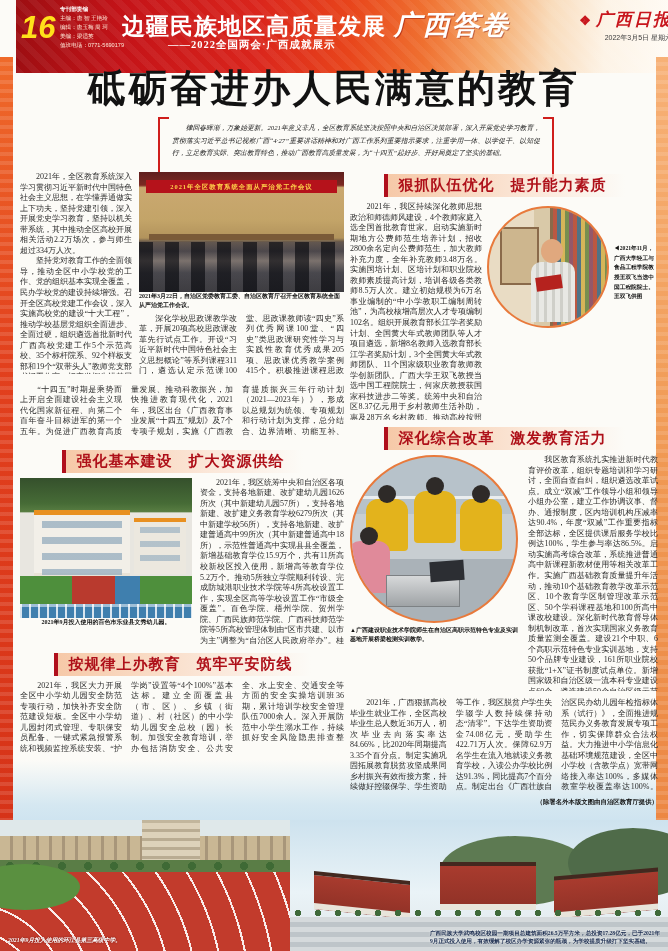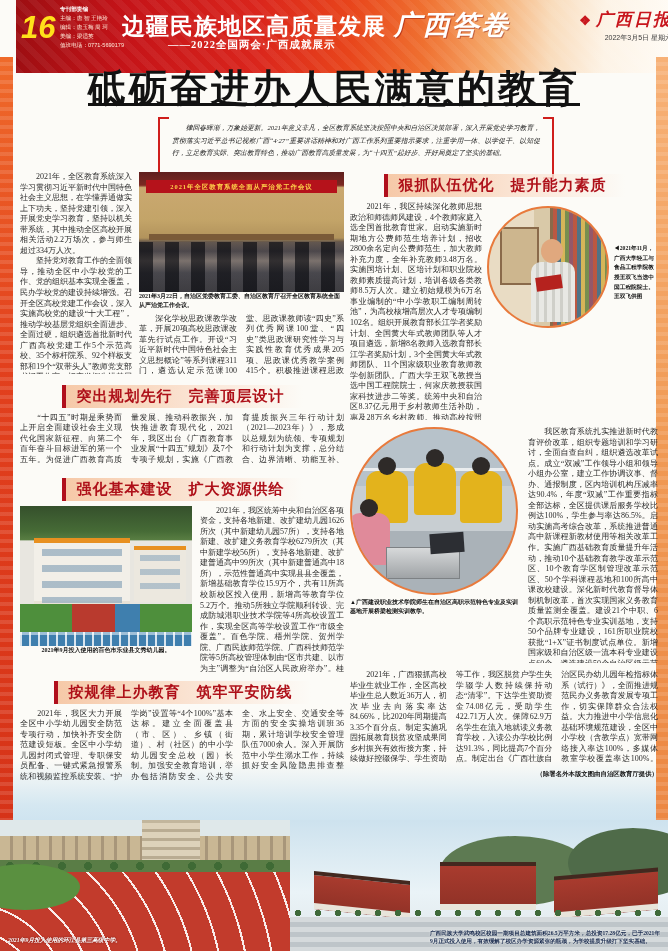--- a/index.html
+++ b/index.html
@@ -24,21 +24,21 @@
     font-style:italic;letter-spacing:2px;white-space:nowrap;}
   .paperlogo .lg{font-style:normal;font-size:13px;margin-right:3px;}
   .dateline{position:absolute;right:12px;top:33px;z-index:2;color:#3a3a3a;font-size:7px;font-family:"Liberation Sans",sans-serif;}
   
   .strip{position:absolute;top:57px;height:765px;z-index:1;}
   .strip.l{left:0;width:13px;background:linear-gradient(180deg,#ef6a2a,#e2401d 40%,#d63318);}
   .strip.r{right:0;width:12px;background:linear-gradient(180deg,#f7b177,#f09a55 50%,#ec8743);}
   .strip:after{content:"";position:absolute;inset:0;background:repeating-linear-gradient(0deg,rgba(255,255,255,.12) 0 4px,transparent 4px 9px);}
   
   .headline{position:absolute;left:25px;right:25px;top:63px;text-align:center;z-index:2;
-    font-family:"Liberation Sans",sans-serif;font-size:38px;font-weight:900;letter-spacing:3px;color:#121212;text-decoration:underline;}
+    font-family:"Liberation Sans",sans-serif;font-size:38px;font-weight:900;letter-spacing:3px;color:#121212;}
   .intro{position:absolute;left:158px;top:117px;width:368px;height:52px;padding:5px 14px;z-index:2;
     font-size:6.8px;line-height:1.85;font-style:italic;text-align:justify;color:#1c1c1c;}
   .intro:before,.intro:after{content:"";position:absolute;top:0;bottom:0;width:9px;border:2px solid #cf1e1c;}
   .intro:before{left:0;border-right:none;}
   .intro:after{right:0;border-left:none;}
   
   .col{position:absolute;top:172px;z-index:2;}
   .col.left{left:20px;width:324px;}
   .col.right{left:350px;width:308px;}
   .sec-h{text-align:center;margin:2px 0 5px;}
@@ -186,21 +186,20 @@
             <div class="pp"></div>
           </div>
           <div class="cap">2021年3月22日，自治区党委教育工委、自治区教育厅召开全区教育系统全面从严治党工作会议。</div>
         </div>
         <div class="bt bt2 bot">　　深化学校思政课教学改革，开展20项高校思政课改革先行试点工作。开设“习近平新时代中国特色社会主义思想概论”等系列课程311门，遴选认定示范课100堂、思政课教师读“四史”系列优秀网课100堂、“四史”类思政课研究性学习与实践性教育优秀成果205项、思政课优秀教学案例415个。积极推进课程思政建设，共有17门课程入选全国课程思政示范课程，自治区级课程思政示范课程达到167门。推进“三全育人”综合改革，认定6所全区高校“三全育人”综合改革示范校、50个示范院系。成立全区大中小学思政课一体化建设指导委员会，加强大中小学思政课一体化建设。
 　　认真落实全面从严治党责任清单，制定区管高校管党治党“一校一策”和巡察工作指导意见，贯彻落实关于加强对“一把手”和领导班子监督要求，推动教育系统党风廉政建设取得新成效，教育系统良好政治生态和育人生态进一步巩固。</div>
       </div>
     </div>
 
     <div class="sec">
-      <div class="sec-h"><span>突出规划先行　完善顶层设计</span></div>
       <div class="bt bt3" style="height:58px">　　“十四五”时期是乘势而上开启全面建设社会主义现代化国家新征程、向第二个百年奋斗目标进军的第一个五年。为促进广西教育高质量发展、推动科教振兴，加快推进教育现代化，2021年，我区出台《广西教育事业发展“十四五”规划》及7个专项子规划，实施《广西教育提质振兴三年行动计划（2021—2023年）》，形成以总规划为统领、专项规划和行动计划为支撑，总分结合、边界清晰、功能互补、统一衔接的中长期教育发展政策体系。研究制定新时代振兴广西高等教育若干意见，为广西高等教育全面提质振兴提供政策保障。</div>
     </div>
 
     <div class="sec">
       <div class="sec-h"><span>强化基本建设　扩大资源供给</span></div>
       <div class="s3">
         <div class="kwrap">
           <div class="kphoto">
             <div class="bld"></div>
             <div class="bld2"></div>
@@ -230,20 +229,21 @@
           <div class="scroll"></div>
           <div class="body"></div>
           <div class="head"></div>
           <div class="book"></div>
         </div>
         <div class="sidecap">◀2021年11月，广西大学轻工与食品工程学院教授王双飞当选中国工程院院士。　王双飞供图</div>
       </div>
     </div>
 
     <div class="sec">
+      <div class="sec-h"><span>深化综合改革　激发教育活力</span></div>
       <div class="r2">
         <div>
           <div class="circle c-stu">
             <div class="rail"></div>
             <div class="j j1"></div>
             <div class="j j2"></div>
             <div class="j j3"></div>
             <div class="j j4"></div>
             <div class="case"></div>
             <div class="lap"></div>

